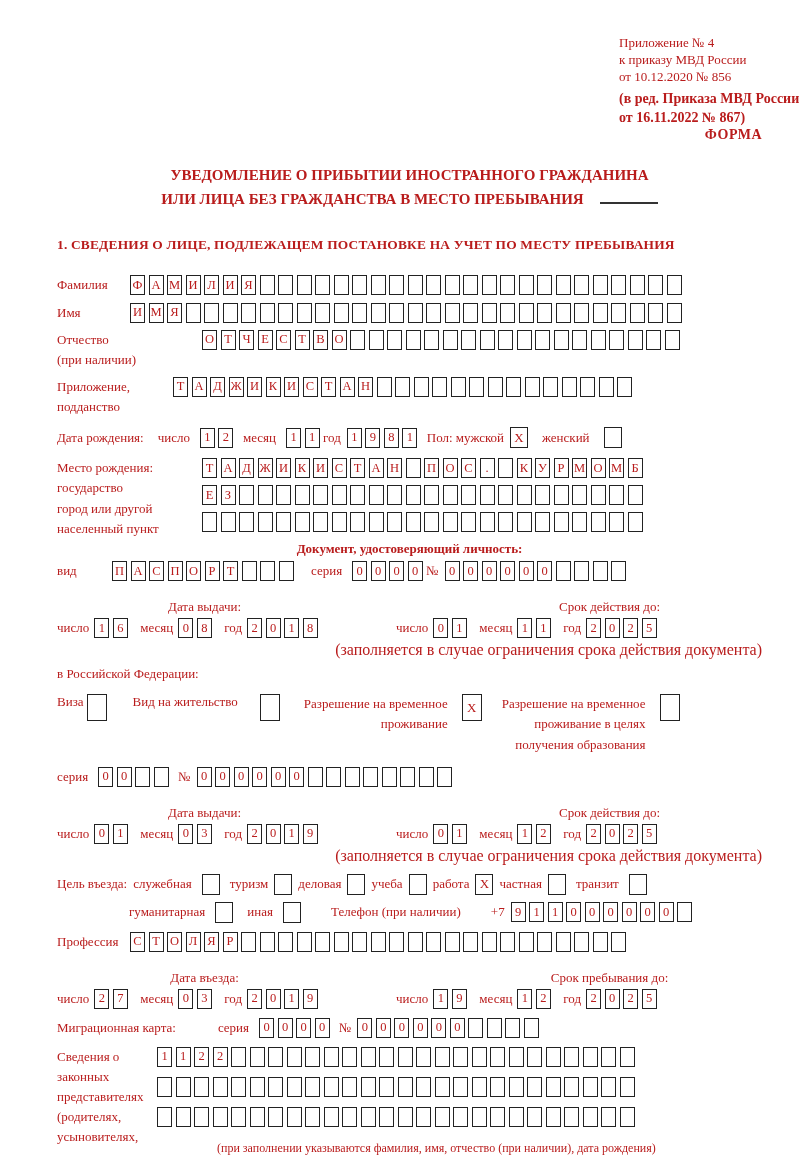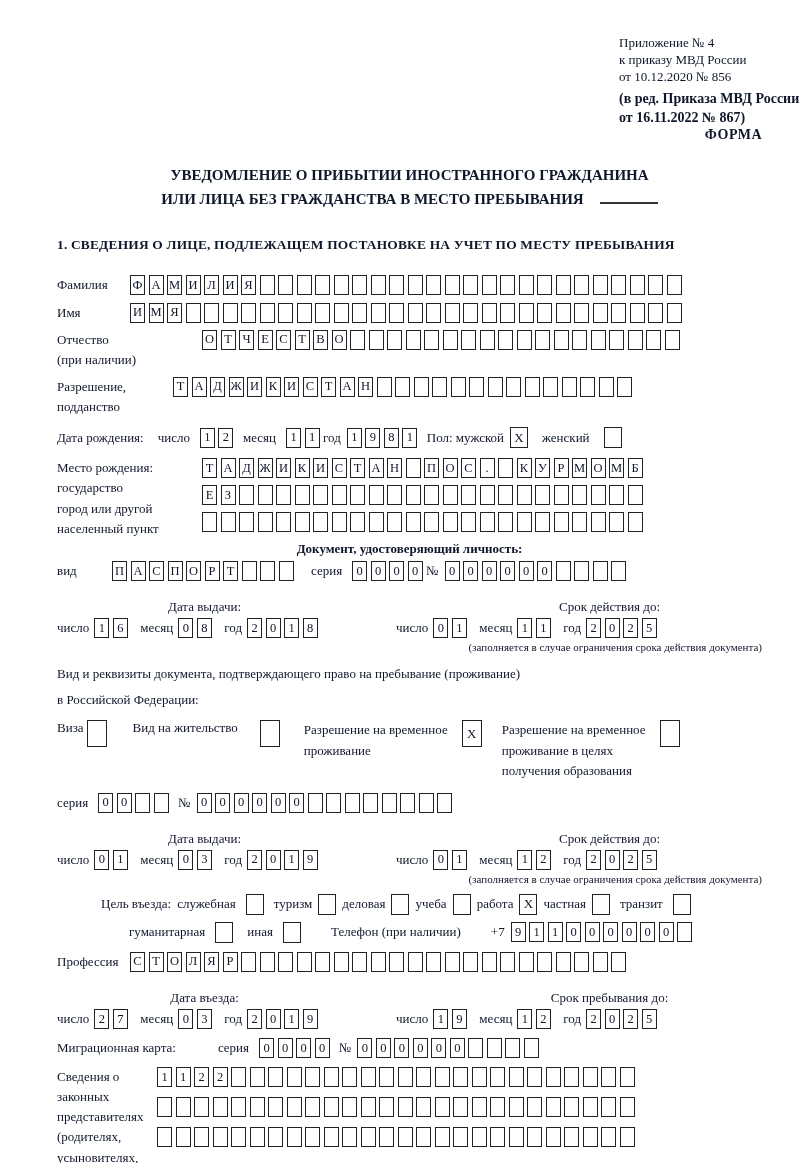--- a/index.html
+++ b/index.html
@@ -1,20 +1,20 @@
 <!DOCTYPE html>
 <html><head>
 <meta charset="utf-8">
 <style>
   html,body{margin:0;padding:0;background:#e9e9e9;}
   .page{
     position:relative;width:800px;height:1163px;margin:0 auto;background:#fff;
     box-sizing:border-box;padding:34px 38px 0 57px;
     font-family:"Liberation Serif","DejaVu Serif",serif;
-    font-size:13px;color:#0f172a;overflow:hidden;
+    font-size:13px;color:#b91c1c;overflow:hidden;
   }
   .ref-block{margin-left:562px;line-height:1.32;}
   .ref-line{white-space:nowrap;}
   .ref-line.small{font-size:14px;font-weight:bold;}
   .ref-gap{height:5px;}
   .forma{text-align:right;font-weight:bold;font-size:14px;letter-spacing:.5px;}
   .title{margin-top:20px;text-align:center;font-weight:bold;font-size:15px;line-height:1.6;}
   .title-underline{display:inline-block;width:58px;height:13px;border-bottom:2.2px solid #333;margin-left:16px;}
   .sec-heading{margin-top:26px;font-weight:bold;font-size:13.4px;letter-spacing:.2px;}
 
@@ -39,24 +39,24 @@
   .g6{margin-left:6px;} .g10{margin-left:10px;} .g14{margin-left:14px;} .g30{margin-left:30px;}
   .center-bold{margin-top:10px;text-align:center;font-weight:bold;}
   .date-heads{display:flex;margin-top:18px;}
   .dh-left{width:300px;text-align:center;}
   .dh-right{width:310px;text-align:center;margin-left:105px;}
   .dates-row{display:flex;align-items:center;margin-top:3px;}
   .dgroup{display:flex;align-items:center;}
   .dgroup .txt{margin-right:5px;}
   .dgroup .cells{margin-right:9px;}
   .spacer66{width:66px;flex:0 0 auto;}
-  .note-right{margin-top:3px;text-align:right;font-size:11px;}
+  .note-right{margin-top:3px;text-align:right;font-size:16px;}
   .para{margin-top:10px;line-height:1.7;}
   .opts-row{display:flex;align-items:flex-start;margin-top:9px;}
-  .opt-ml{display:flex;flex-direction:column;text-align:left;line-height:1.55;flex:0 0 auto;}
+  .opt-ml{display:flex;flex-direction:column;text-align:right;line-height:1.55;flex:0 0 auto;}
   .purpose-row2{margin-left:72px;}
   .note-center{margin-left:168px;margin-top:2px;font-size:12px;}
 </style>
 </head>
 <body>
 
 <div class="page">
 
   <div class="ref-block">
     <div class="ref-line">Приложение № 4</div>
@@ -180,21 +180,21 @@
         <span class="cell"></span>
         <span class="cell"></span>
         <span class="cell"></span>
         <span class="cell"></span>
         <span class="cell"></span>
       </div>
   </div>
 
   <div class="row">
     <div class="lbl w116">
-      <div>Разрешение,</div>
+      <div>Приложение,</div>
       <div>подданство</div>
     </div>
     <div class="cells">
         <span class="cell">Т</span>
         <span class="cell">А</span>
         <span class="cell">Д</span>
         <span class="cell">Ж</span>
         <span class="cell">И</span>
         <span class="cell">К</span>
         <span class="cell">И</span>
@@ -411,21 +411,20 @@
       <span class="cells">
           <span class="cell">2</span>
           <span class="cell">0</span>
           <span class="cell">2</span>
           <span class="cell">5</span>
         </span>
     </span>
   </div>
   <div class="note-right">(заполняется в случае ограничения срока действия документа)</div>
 
-  <div class="para">Вид и реквизиты документа, подтверждающего право на пребывание (проживание)</div>
   <div class="para" style="margin-top:4px;">в Российской Федерации:</div>
 
   <div class="opts-row">
     <span class="txt">Виза</span>
     <span class="checkbox tall" style="margin-left:3px;"></span>
     <span class="txt" style="margin-left:26px;">Вид на жительство</span>
     <span class="checkbox tall" style="margin-left:22px;"></span>
     <span class="opt-ml" style="margin-left:24px;">
       <span>Разрешение на временное</span>
       <span>проживание</span>
@@ -506,21 +505,21 @@
       <span class="cells">
           <span class="cell">2</span>
           <span class="cell">0</span>
           <span class="cell">2</span>
           <span class="cell">5</span>
         </span>
     </span>
   </div>
   <div class="note-right">(заполняется в случае ограничения срока действия документа)</div>
 
-  <div class="inline-row" style="margin-top:9px;margin-left:44px;">
+  <div class="inline-row" style="margin-top:9px;">
     <span class="txt">Цель въезда:</span>
     <span class="txt g6">служебная</span>
     <span class="checkbox g10"></span>
     <span class="txt g10">туризм</span>
     <span class="checkbox g6"></span>
     <span class="txt g6">деловая</span>
     <span class="checkbox g6"></span>
     <span class="txt g6">учеба</span>
     <span class="checkbox g6"></span>
     <span class="txt g6">работа</span>

